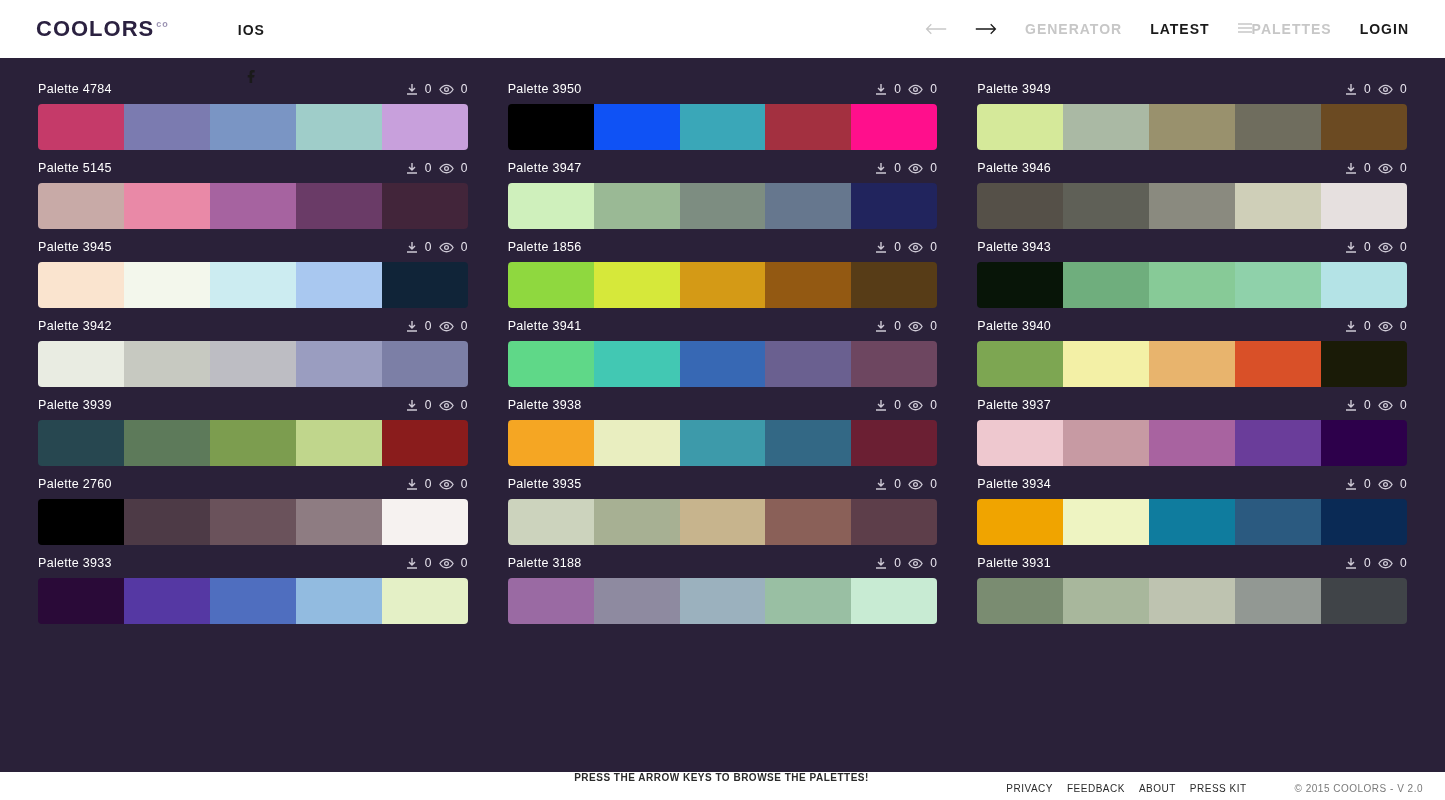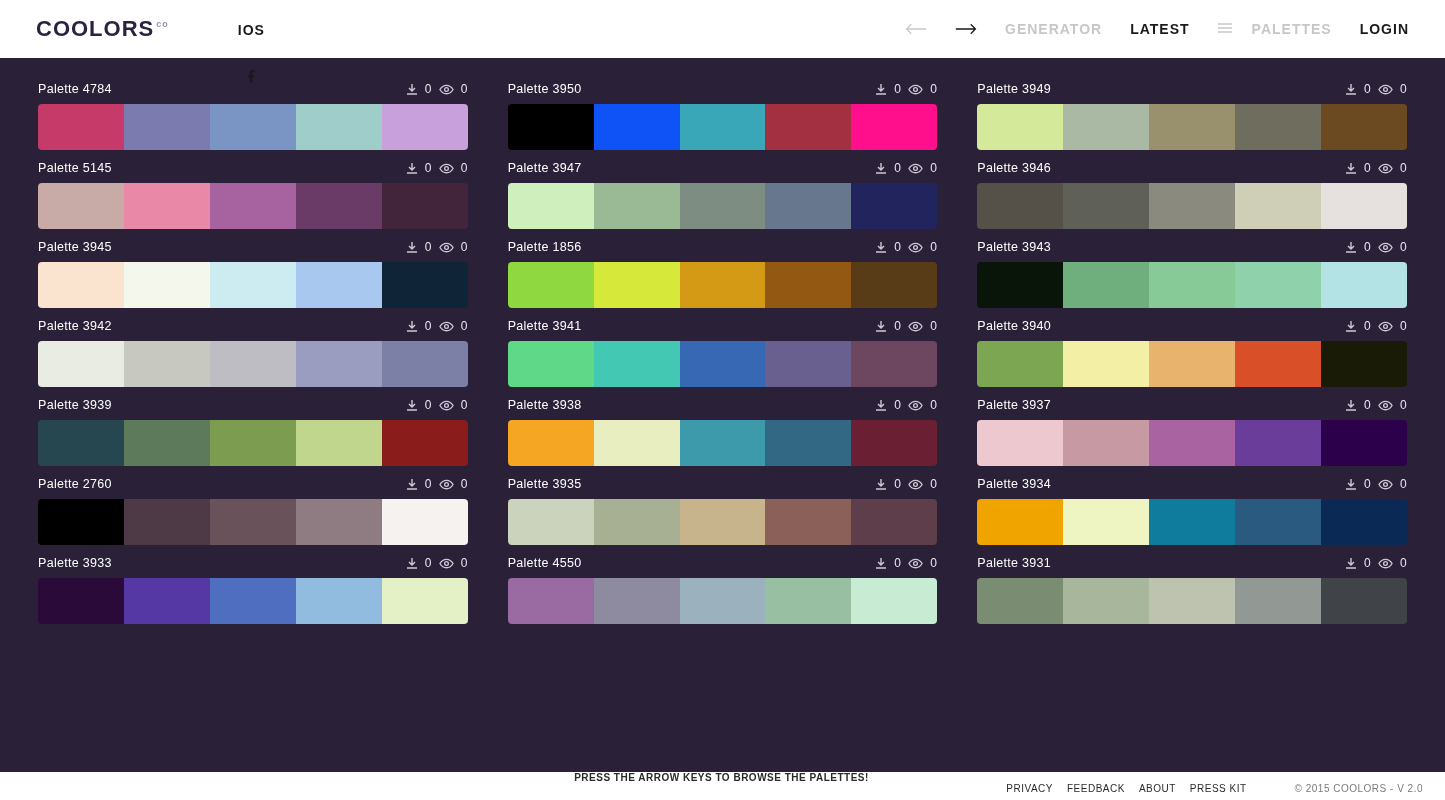--- a/index.html
+++ b/index.html
@@ -19,21 +19,21 @@
   }
   .logo { display: flex; align-items: baseline; margin-right: 34px; }
   .logo-text { font-size: 22px; font-weight: 900; letter-spacing: 1px; color: #2b2140; }
   .logo-sup { font-size: 9px; font-weight: 900; color: #9c94b3; margin-left: 2px; position: relative; top: -9px; }
   .nav-left { display: flex; align-items: center; gap: 30px; font-weight: 700; flex-direction: column; }
   .nav-left .muted { color: #c7c7c7; }
   .nav-right { margin-left: auto; display: flex; align-items: center; gap: 28px; font-weight: 700; }
   .nav-right .muted { color: #c7c7c7; }
   .social-icon svg { width: 15px; height: 15px; fill: #1a1a1a; display: block; }
   .arrow-icon svg { width: 22px; height: 14px; stroke: currentColor; stroke-width: 1.6; fill: none; display:block; }
-  .filter-item { display: flex; align-items: center; gap: 20px; color: #c7c7c7; text-align: right; }
+  .filter-item { display: flex; align-items: center; gap: 0; color: #c7c7c7; text-align: right; }
   .filter-item svg { width: 14px; height: 12px; stroke: currentColor; stroke-width: 1.6; fill: none; }
 
   
   .browser {
     height: 714px;
     background: #2a2139;
     padding: 24px 38px 0 38px;
     overflow: hidden;
   }
   .grid {
@@ -636,21 +636,21 @@
         <div class="swatches">
           <div class="swatch" title="#2a0a38" style="background: rgb(42, 10, 56);"></div>
           <div class="swatch" title="#5538a3" style="background: rgb(85, 56, 163);"></div>
           <div class="swatch" title="#4f6ebf" style="background: rgb(79, 110, 191);"></div>
           <div class="swatch" title="#92bbe0" style="background: rgb(146, 187, 224);"></div>
           <div class="swatch" title="#e4f0c6" style="background: rgb(228, 240, 198);"></div>
         </div>
       </div>
       <div class="card">
         <div class="card-head">
-          <span class="card-title">Palette 4550</span>
+          <span class="card-title">Palette 3188</span>
           <span class="card-stats">
             <span class="mini-icon">
               <svg viewBox="0 0 12 12">
                 <path d="M6 1v7M3 5l3 3 3-3M1 11h10"></path>
               </svg>
             </span>
             <span>0</span>
             <span class="mini-icon eye-icon">
               <svg viewBox="0 0 16 11">
                 <path d="M1 5.5C3 2 5.5 1 8 1s5 1 7 4.5C13 9 10.5 10 8 10S3 9 1 5.5z"></path>

